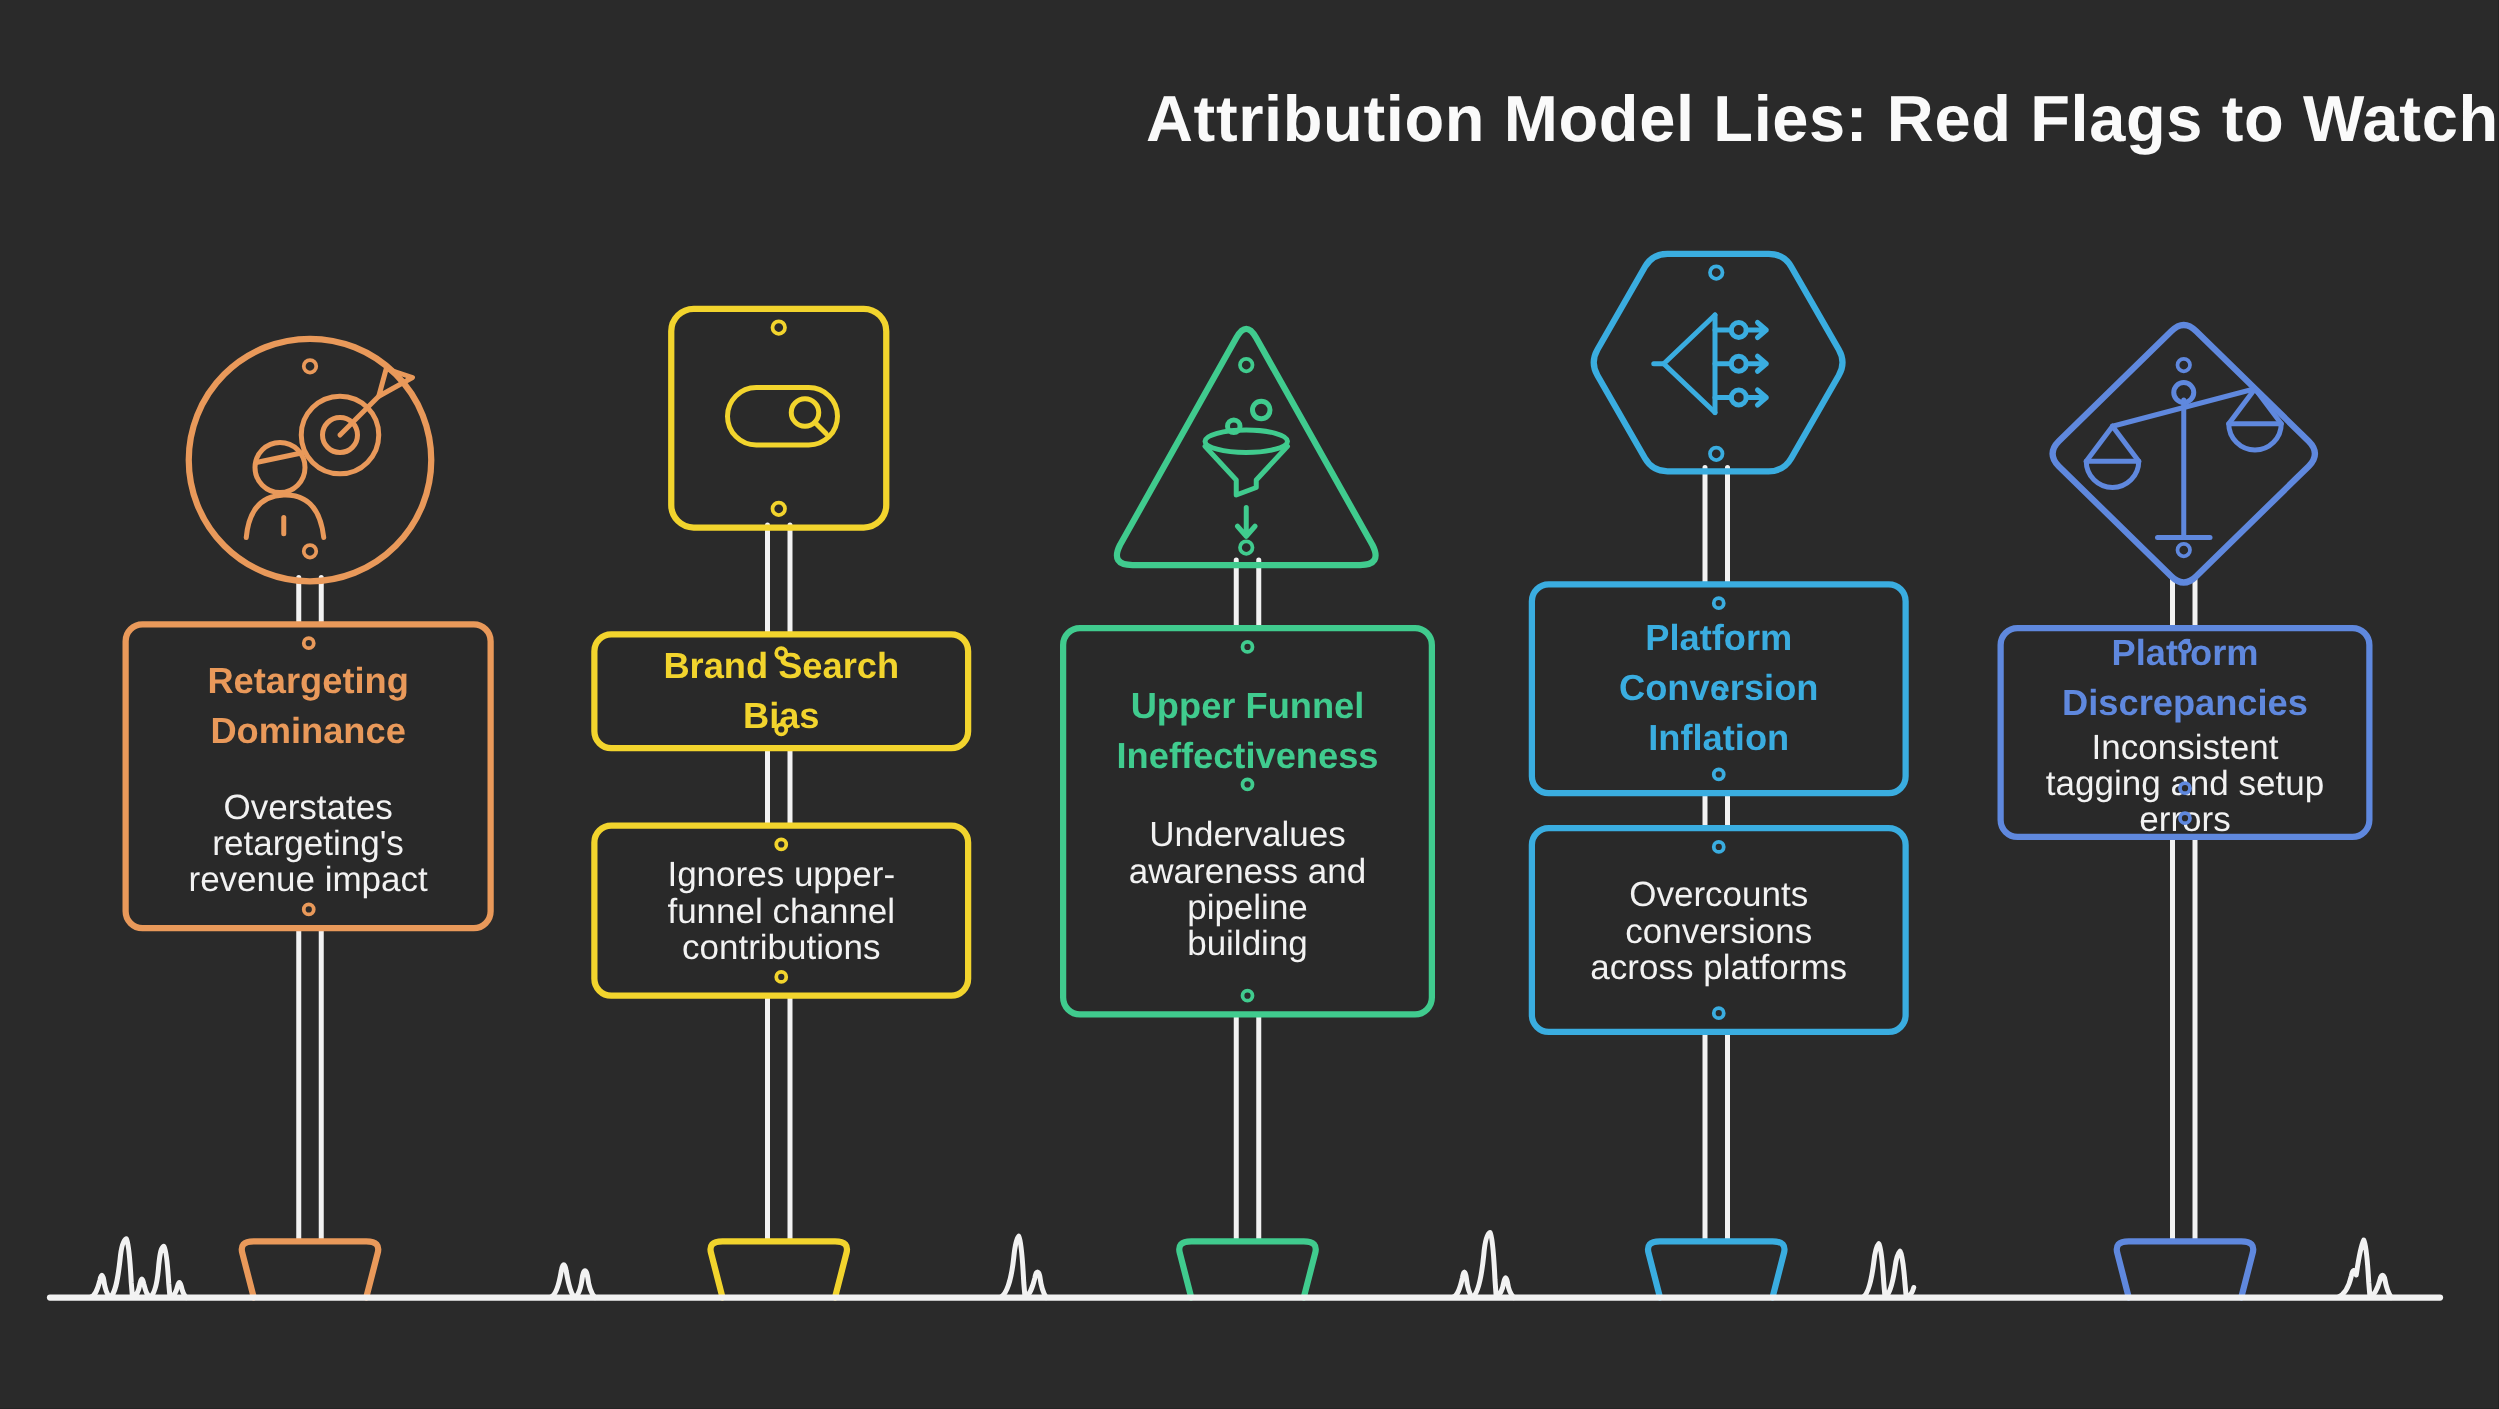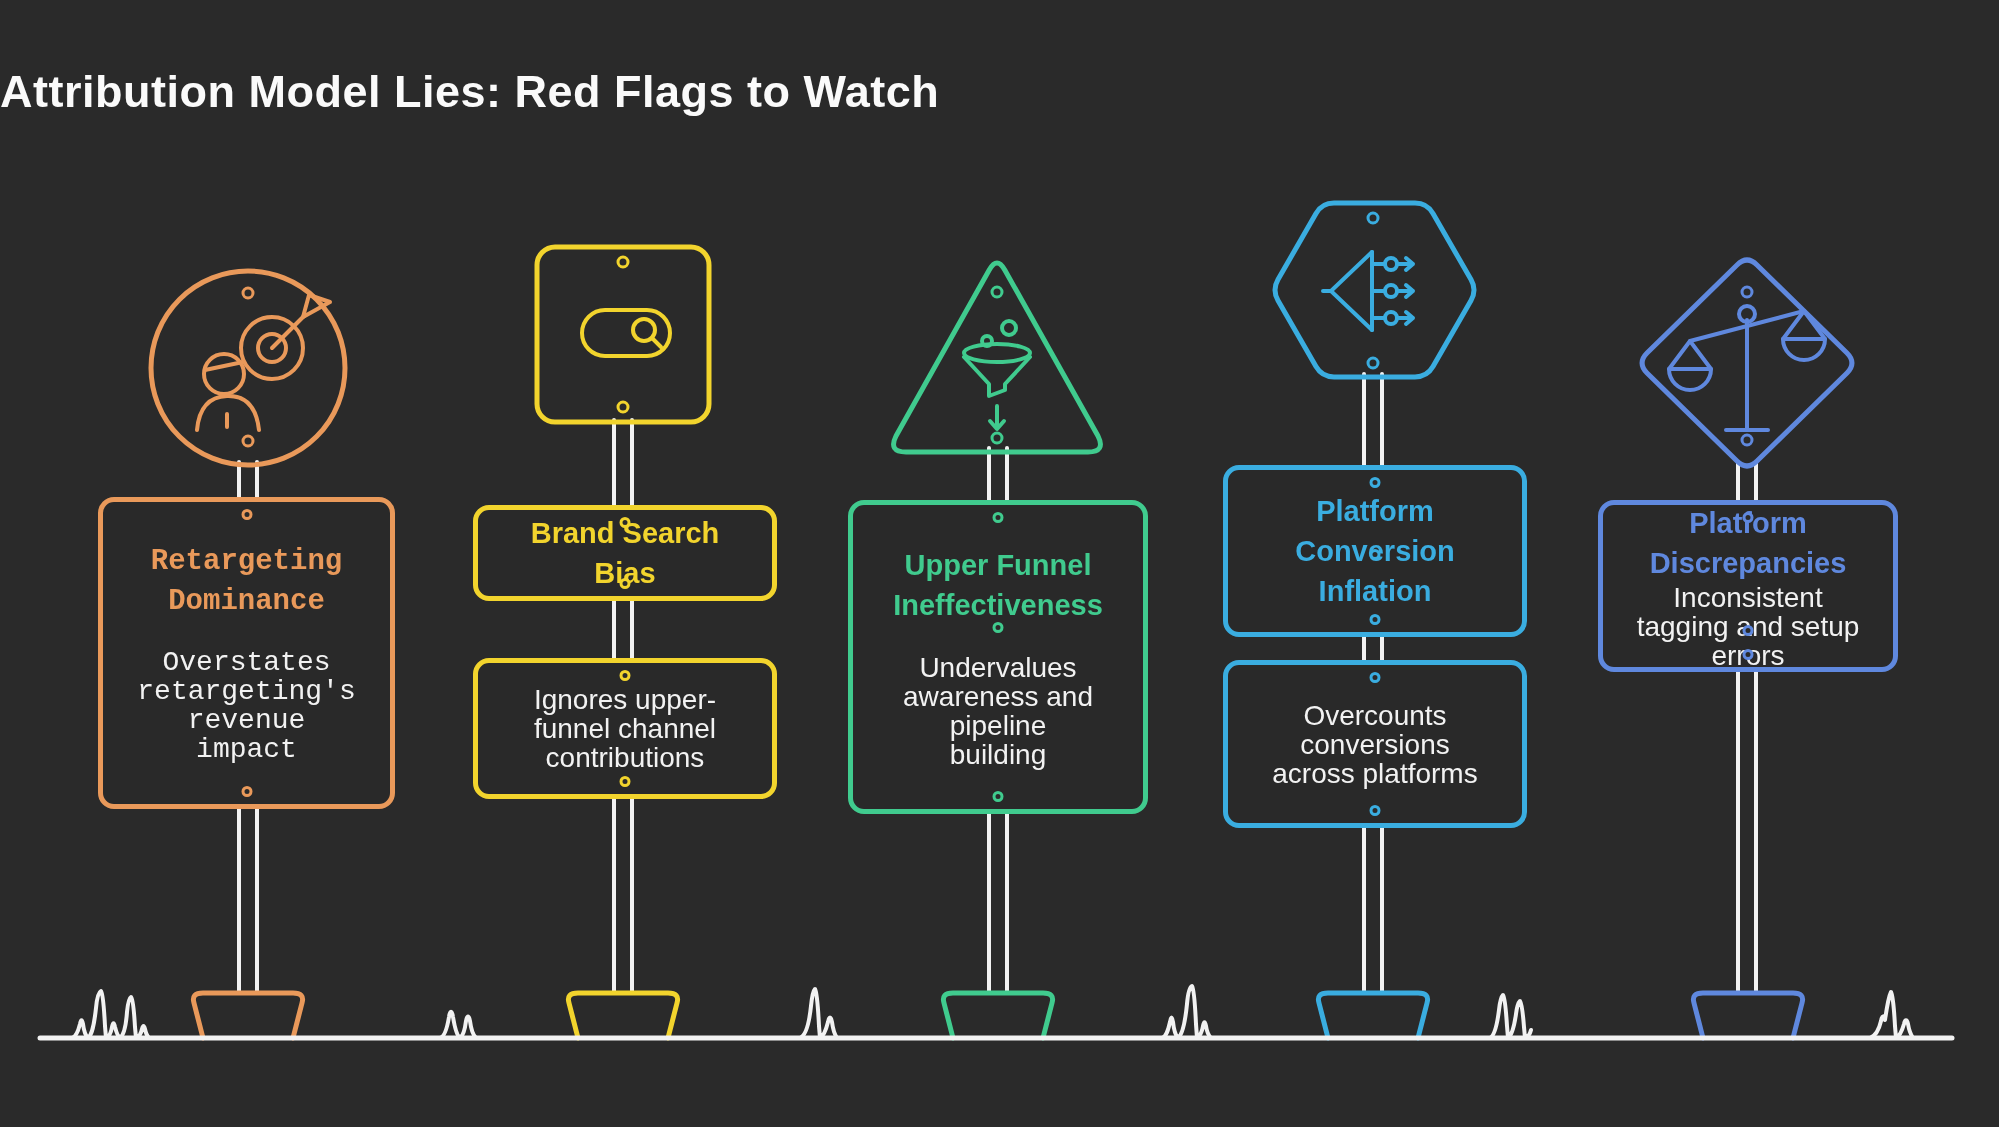--- a/index.html
+++ b/index.html
@@ -5,22 +5,22 @@
   html,body{margin:0;padding:0;background:#1f1f1f;}
   .canvas{
     position:relative;
     width:1999px;height:1127px;
     background:#2a2a2a;
     font-family:"Liberation Sans", sans-serif;
     overflow:hidden;
   }
   .main-title{
     position:absolute;top:66px;left:0;width:100%;
-    text-align:left;
-    font-size:45px;font-weight:700;color:#fafafa;
+    text-align:right;
+    font-size:52px;font-weight:700;color:#fafafa;
     letter-spacing:0.5px;
     z-index:4;margin:0;
   }
   svg.scene{position:absolute;inset:0;z-index:1;}
   .sbox{
     position:absolute;box-sizing:border-box;
     border:5px solid;border-radius:16px;
     background:#292929;
     display:flex;flex-direction:column;align-items:center;justify-content:center;
     text-align:center;z-index:2;
@@ -34,21 +34,21 @@
   }
   .screw.top{top:7px}
   .screw.bot{bottom:7px}
   
   .s0{border-color:var(--c0)} .s0 .stitle{color:var(--c0)} .s0 .screw{border-color:var(--c0)}
   .s1{border-color:var(--c1)} .s1 .stitle{color:var(--c1)} .s1 .screw{border-color:var(--c1)}
   .s2{border-color:var(--c2)} .s2 .stitle{color:var(--c2)} .s2 .screw{border-color:var(--c2)}
   .s3{border-color:var(--c3)} .s3 .stitle{color:var(--c3)} .s3 .screw{border-color:var(--c3)}
   .s4{border-color:var(--c4)} .s4 .stitle{color:var(--c4)} .s4 .screw{border-color:var(--c4)}
   
-  .b1 {left:98px;  top:497px; width:297px; height:312px; gap:26px;font-family:Liberation Mono, monospace;}
+  .b1 {left:98px;  top:497px; width:297px; height:248px; gap:26px;}
   .b2a{left:473px; top:505px; width:304px; height:96px;}
   .b2b{left:473px; top:658px; width:304px; height:141px;}
   .b3 {left:848px; top:500px; width:300px; height:314px; gap:28px;}
   .b4a{left:1223px;top:465px; width:304px; height:172px;}
   .b4b{left:1223px;top:660px; width:304px; height:168px;}
   .b5 {left:1598px;top:500px; width:300px; height:172px; }
   
   .b1 .sdesc{max-width:220px}
   .b2a .stitle{max-width:200px}
   .b2b .sdesc{max-width:212px}

